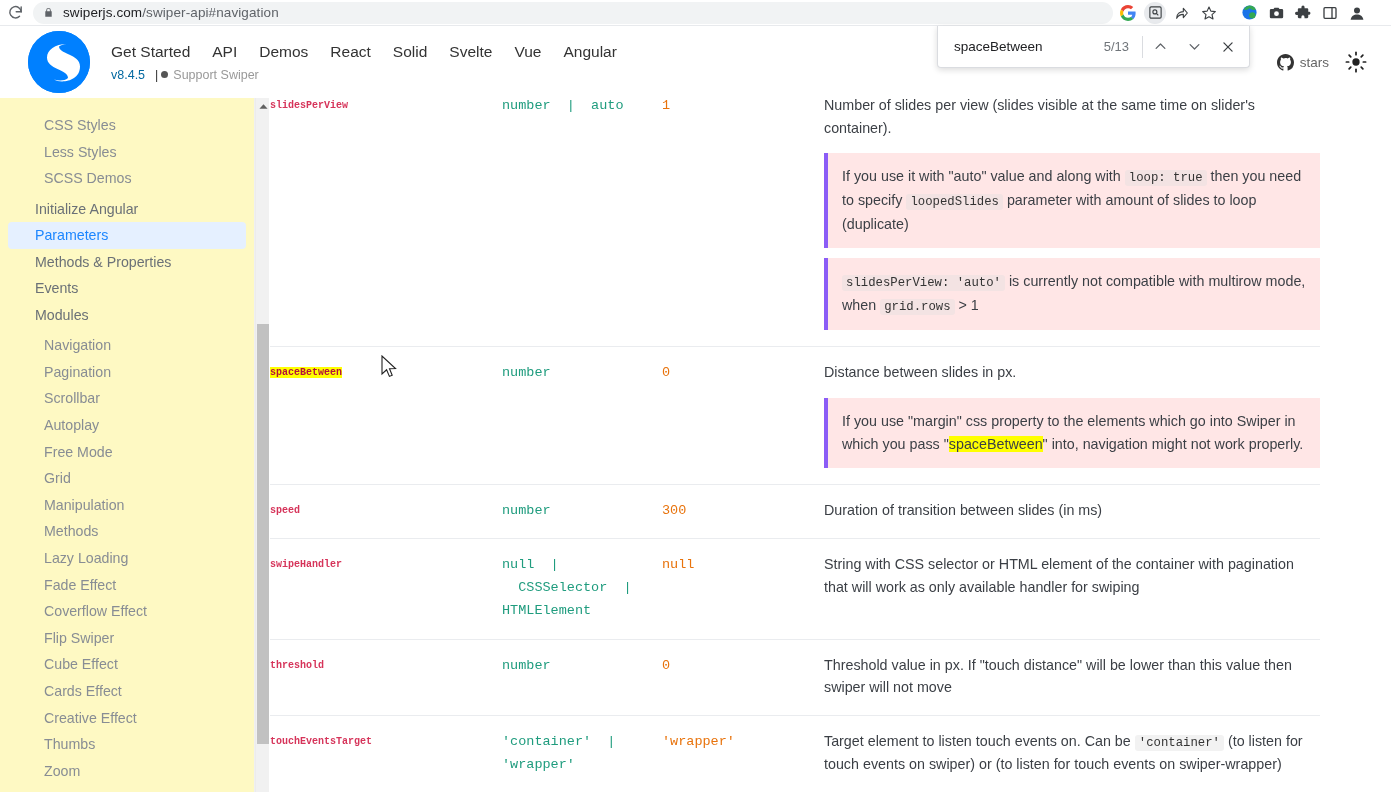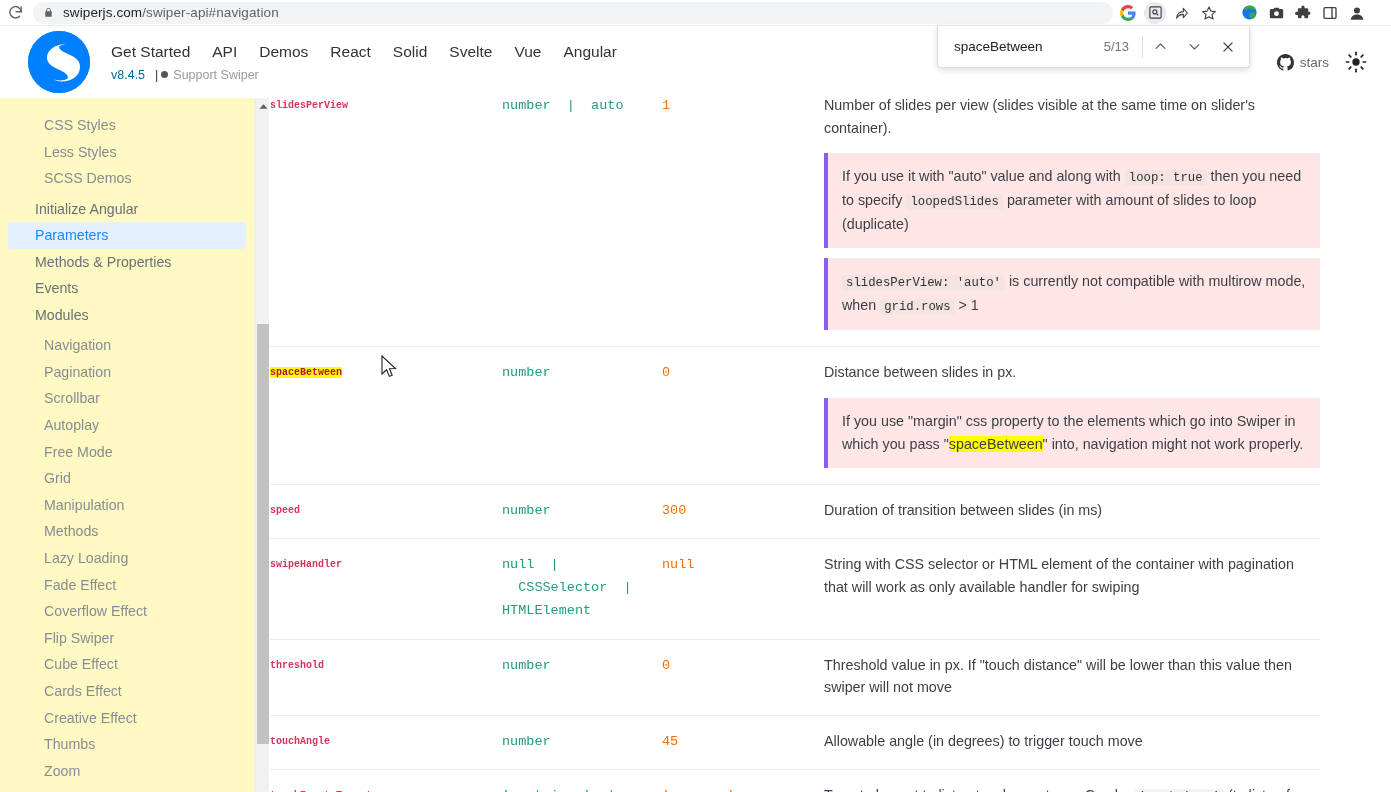--- a/index.html
+++ b/index.html
@@ -530,28 +530,20 @@
           </tr>
           <tr>
             <td class="c-name"><span class="pname">threshold</span></td>
             <td class="c-type"><span class="ptype">number</span></td>
             <td class="c-default"><span class="pdefault">0</span></td>
             <td class="c-desc">
               <div class="pdesc">Threshold value in px. If "touch distance" will be lower than this value then swiper will not move</div>
             </td>
           </tr>
           <tr>
-            <td class="c-name"><span class="pname">touchAngle</span></td>
-            <td class="c-type"><span class="ptype">number</span></td>
-            <td class="c-default"><span class="pdefault">45</span></td>
-            <td class="c-desc">
-              <div class="pdesc">Allowable angle (in degrees) to trigger touch move</div>
-            </td>
-          </tr>
-          <tr>
             <td class="c-name"><span class="pname">touchEventsTarget</span></td>
             <td class="c-type"><span class="ptype">'container'&nbsp;&nbsp;<span class="bar">|</span><br>'wrapper'</span></td>
             <td class="c-default"><span class="pdefault">'wrapper'</span></td>
             <td class="c-desc">
               <div class="pdesc">Target element to listen touch events on. Can be <code>'container'</code> (to listen for touch events on swiper) or  (to listen for touch events on swiper-wrapper)</div>
             </td>
           </tr>
         </tbody>
     </table>
   </div>

